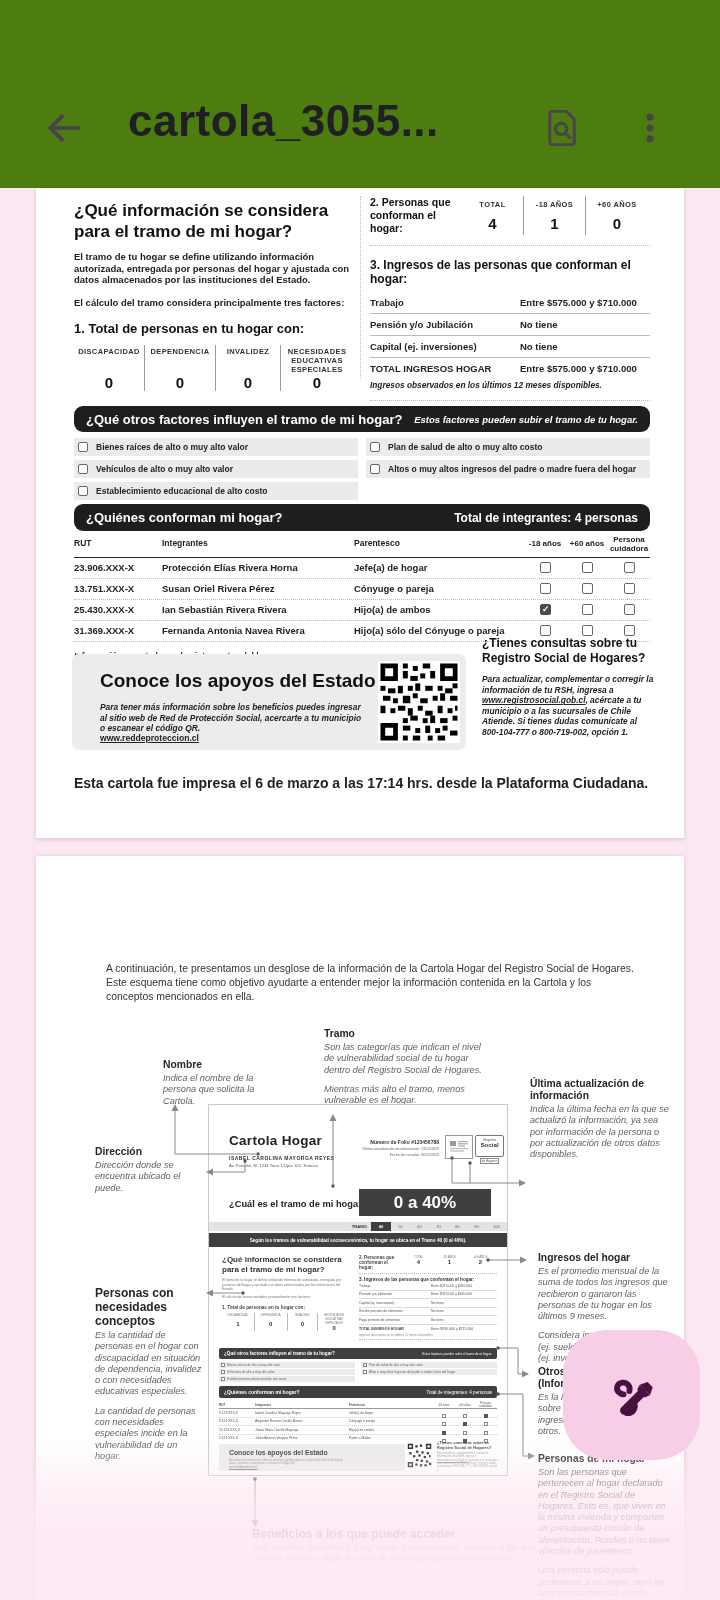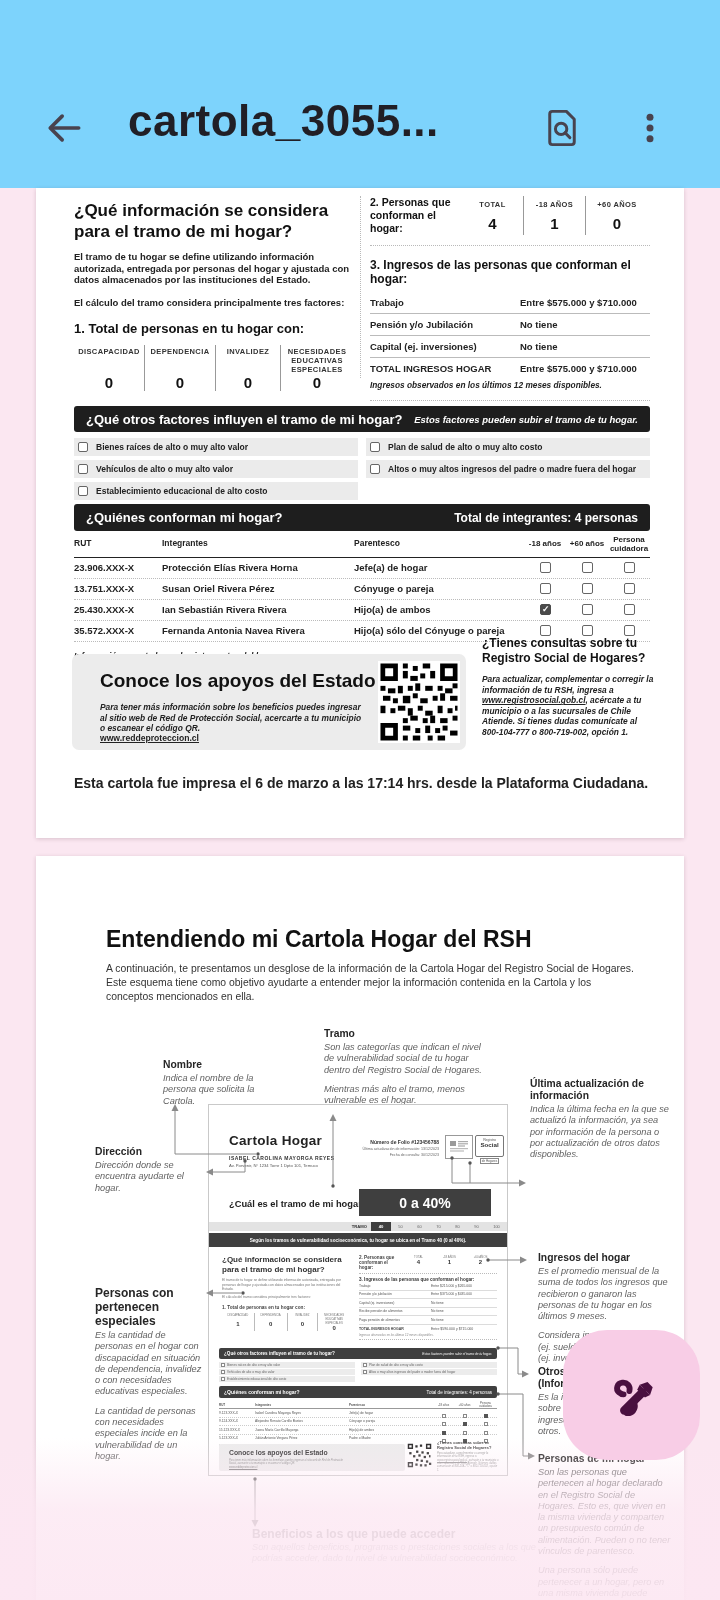--- a/index.html
+++ b/index.html
@@ -1,31 +1,31 @@
 <!DOCTYPE html>
 <html><head>
 <meta charset="utf-8">
 <style>
   html,body{margin:0;padding:0}
   body{font-family:"Liberation Sans",sans-serif;-webkit-font-smoothing:antialiased}
   #app{position:relative;width:720px;height:1600px;background:#fbe7f1;overflow:hidden}
   .abs{position:absolute}
   
-  .appbar{position:absolute;left:0;top:0;width:720px;height:188px;background:#7dd3fc}
+  .appbar{position:absolute;left:0;top:0;width:720px;height:188px;background:#4d7c0f}
   .appbar .title{position:absolute;left:128px;top:96px;font-size:44px;font-weight:600;color:#211f26;letter-spacing:.5px}
   .iconbtn{position:absolute;width:56px;height:56px;display:flex;align-items:center;justify-content:center}
   
   .page{position:absolute;left:36px;width:648px;background:#fff;box-shadow:0 1px 4px rgba(60,20,40,.18)}
   .doc{color:#1b1b1b}
   .h1{font-size:17px;font-weight:700;line-height:21px;color:#111}
   .h2{font-size:11px;font-weight:700;color:#111}
   .bld{font-size:9.5px;font-weight:700;line-height:11.5px;color:#222}
   .tcolhead{font-size:7.5px;font-weight:700;letter-spacing:.4px;color:#333;text-align:center;line-height:9px}
   .bigval{font-size:15px;font-weight:700;color:#111;text-align:center}
-  .bar{background:#1e1e1e;border-radius:3px;color:#fff;display:flex;align-items:center;justify-content:space-between}
+  .bar{background:#1e1e1e;border-radius:9px;color:#fff;display:flex;align-items:center;justify-content:space-between}
   .cb{display:inline-block;width:11px;height:11px;border:1.5px solid #666;border-radius:2px;background:#fff;box-sizing:border-box;position:relative;flex:none}
   .cb.checked{background:#4a4a4a;border-color:#4a4a4a}
   .cb.checked::after{content:"\2713";position:absolute;left:1.5px;top:-1.5px;color:#fff;font-size:9px;font-weight:700}
   .dotv{border-left:1.5px dotted #b9b9b9}
   .doth{border-bottom:1.5px dotted #b9b9b9}
   .mrow{display:flex;align-items:center}
   .mc{box-sizing:border-box}
   .facitem{background:#ebebeb;height:18px;display:flex;align-items:center;font-size:8.5px;font-weight:700;color:#222}
   .facitem .cb{margin:0 8px 0 4px;width:10px;height:10px}
   
@@ -200,21 +200,21 @@
       </div>
       <div class="mrow" style="height:20px;border-bottom:1px dotted #bbb">
         <span class="bld" style="width:88px">25.430.XXX-X</span>
         <span class="bld" style="width:192px">Ian Sebastián Rivera Rivera</span>
         <span class="bld" style="width:170px">Hijo(a) de ambos</span>
         <span style="width:42px;text-align:center"><span class="cb checked"></span></span>
         <span style="width:42px;text-align:center"><span class="cb"></span></span>
         <span style="width:42px;text-align:center"><span class="cb"></span></span>
       </div>
       <div class="mrow" style="height:20px;border-bottom:1px dotted #bbb">
-        <span class="bld" style="width:88px">35.572.XXX-X</span>
+        <span class="bld" style="width:88px">31.369.XXX-X</span>
         <span class="bld" style="width:192px">Fernanda Antonia Navea Rivera</span>
         <span class="bld" style="width:170px">Hijo(a) sólo del Cónyuge o pareja</span>
         <span style="width:42px;text-align:center"><span class="cb"></span></span>
         <span style="width:42px;text-align:center"><span class="cb"></span></span>
         <span style="width:42px;text-align:center"><span class="cb"></span></span>
       </div>
       <div class="bld" style="font-style:italic;font-size:8.3px;margin-top:9px">Información reportada por los integrantes del hogar.</div>
     </div>
 
     <div class="abs" style="left:36px;top:466px;width:394px;height:96px;background:#ececec;border-radius:7px">
@@ -283,47 +283,46 @@
       <div class="h2" style="font-size:12px;line-height:15px">¿Tienes consultas sobre tu Registro Social de Hogares?</div>
       <div class="bld" style="font-style:italic;font-size:8.4px;line-height:10.6px;margin-top:8px">
         <span>Para actualizar, complementar o corregir la información de tu RSH, ingresa a </span><span style="text-decoration:underline">www.registrosocial.gob.cl</span><span>, acércate a tu municipio o a las sucursales de Chile Atiende. Si tienes dudas comunícate al 800-104-777 o 800-719-002, opción 1.</span>
       </div>
     </div>
 
     <div class="abs bld" style="left:38px;top:590px;font-size:14px">Esta cartola fue impresa el 6 de marzo a las 17:14 hrs. desde la Plataforma Ciudadana.</div>
   </div>
 
   <div class="page doc" style="top:856px;height:744px">
-    <div class="abs" style="left:70px;top:70px;font-size:23px;font-weight:700;color:#111">Entendiendo mi Cartola Hogar del RSH</div>
     <div class="abs" style="left:70px;top:106px;width:532px;font-size:10.4px;line-height:14px;color:#333">A continuación, te presentamos un desglose de la información de la Cartola Hogar del Registro Social de Hogares.  Este esquema tiene como objetivo ayudarte a entender mejor la información contenida en la Cartola y los conceptos mencionados en ella.</div>
 
     <div class="abs ann" style="left:288px;top:172px;width:162px">
       <b>Tramo</b>
         <i>Son las categorías que indican el nivel de vulnerabilidad social de tu hogar dentro del Registro Social de Hogares.</i>
         <i>Mientras más alto el tramo, menos vulnerable es el hogar.</i>
     </div>
     <div class="abs ann" style="left:494px;top:222px;width:140px">
       <b>Última actualización de información</b>
         <i>Indica la última fecha en la que se actualizó la información, ya sea por información de la persona o por actualización de otros datos disponibles.</i>
     </div>
     <div class="abs ann" style="left:127px;top:203px;width:100px">
       <b>Nombre</b>
         <i>Indica el nombre de la persona que solicita la Cartola.</i>
     </div>
     <div class="abs ann" style="left:59px;top:290px;width:100px">
       <b>Dirección</b>
-        <i>Dirección donde se encuentra ayudarte el hogar.</i>
+        <i>Dirección donde se encuentra ubicado el puede.</i>
     </div>
     <div class="abs ann" style="left:502px;top:396px;width:132px">
       <b>Ingresos del hogar</b>
         <i>Es el promedio mensual de la suma de todos los ingresos que recibieron o ganaron las personas de tu hogar en los últimos 9 meses.</i>
         <i>Considera ingresos por trabajo (ej. sueldo), pensión o capital (ej. inversiones).</i>
     </div>
     <div class="abs ann" style="left:59px;top:430px;width:108px">
-      <b style="font-size:12px;line-height:14px">Personas con pertenecen especiales</b>
+      <b style="font-size:12px;line-height:14px">Personas con necesidades conceptos</b>
         <i>Es la cantidad de personas en el hogar con discapacidad en situación de dependencia, invalidez o con necesidades educativas especiales.</i>
         <i>La cantidad de personas con necesidades especiales incide en la vulnerabilidad de un hogar.</i>
     </div>
     <div class="abs ann" style="left:502px;top:510px;width:132px">
       <b>Otros factores asociados (Información del Estado)</b>
         <i>Es la información del Estado sobre características de ingresos, educación, entre otros.</i>
     </div>
     <div class="abs ann" style="left:502px;top:597px;width:136px">
       <b>Personas de mi hogar</b>
         <i>Son las personas que pertenecen al hogar declarado en el Registro Social de Hogares. Esto es, que viven en la misma vivienda y comparten un presupuesto común de alimentación. Pueden o no tener vínculos de parentesco.</i>
@@ -350,21 +349,21 @@
             <rect x="1" y="9" width="18" height="1.2" fill="#bbb"></rect>
             <rect x="1" y="11.4" width="14" height="1.2" fill="#bbb"></rect>
           </svg>
       </div>
       <div class="abs" style="left:266px;top:30px;width:27px;height:20px;border:1px solid #777;border-radius:2px;text-align:center">
         <div style="font-size:3.4px;color:#555;margin-top:2px">Registro</div>
         <div style="font-size:6.2px;font-weight:700;color:#333;line-height:6px">Social</div>
         <div style="font-size:3px;color:#555;border:.6px solid #888;display:inline-block;padding:0 1px;margin-top:.5px">de Hogares</div>
       </div>
       <div class="abs" style="left:20px;top:94px;font-size:9.3px;font-weight:700;color:#222">¿Cuál es el tramo de mi hogar?</div>
-      <div class="abs" style="left:150px;top:84px;width:132px;height:27px;background:#3f3f3f;color:#fff;display:flex;align-items:center;justify-content:center;font-size:14px;font-weight:700">0 a 40%</div>
+      <div class="abs" style="left:150px;top:84px;width:132px;height:27px;background:#3f3f3f;color:#fff;display:flex;align-items:center;justify-content:center;font-size:17px;font-weight:700">0 a 40%</div>
       <div class="abs" style="left:0;top:117px;width:298px;height:9px;background:#e3e3e3;display:flex;align-items:center;justify-content:flex-end">
         <span style="font-size:4.2px;font-weight:700;color:#333;margin-right:4px">TRAMO</span>
         <span style="width:20px;height:9px;background:#3f3f3f;color:#fff;font-size:4.2px;font-weight:700;display:flex;align-items:center;justify-content:center">40</span>
         <span style="width:19px;text-align:center;font-size:4px;color:#666">50</span>
         <span style="width:19px;text-align:center;font-size:4px;color:#666">60</span>
         <span style="width:19px;text-align:center;font-size:4px;color:#666">70</span>
         <span style="width:19px;text-align:center;font-size:4px;color:#666">80</span>
         <span style="width:19px;text-align:center;font-size:4px;color:#666">90</span>
         <span style="width:21px;text-align:center;font-size:4px;color:#666">100</span>
       </div>

